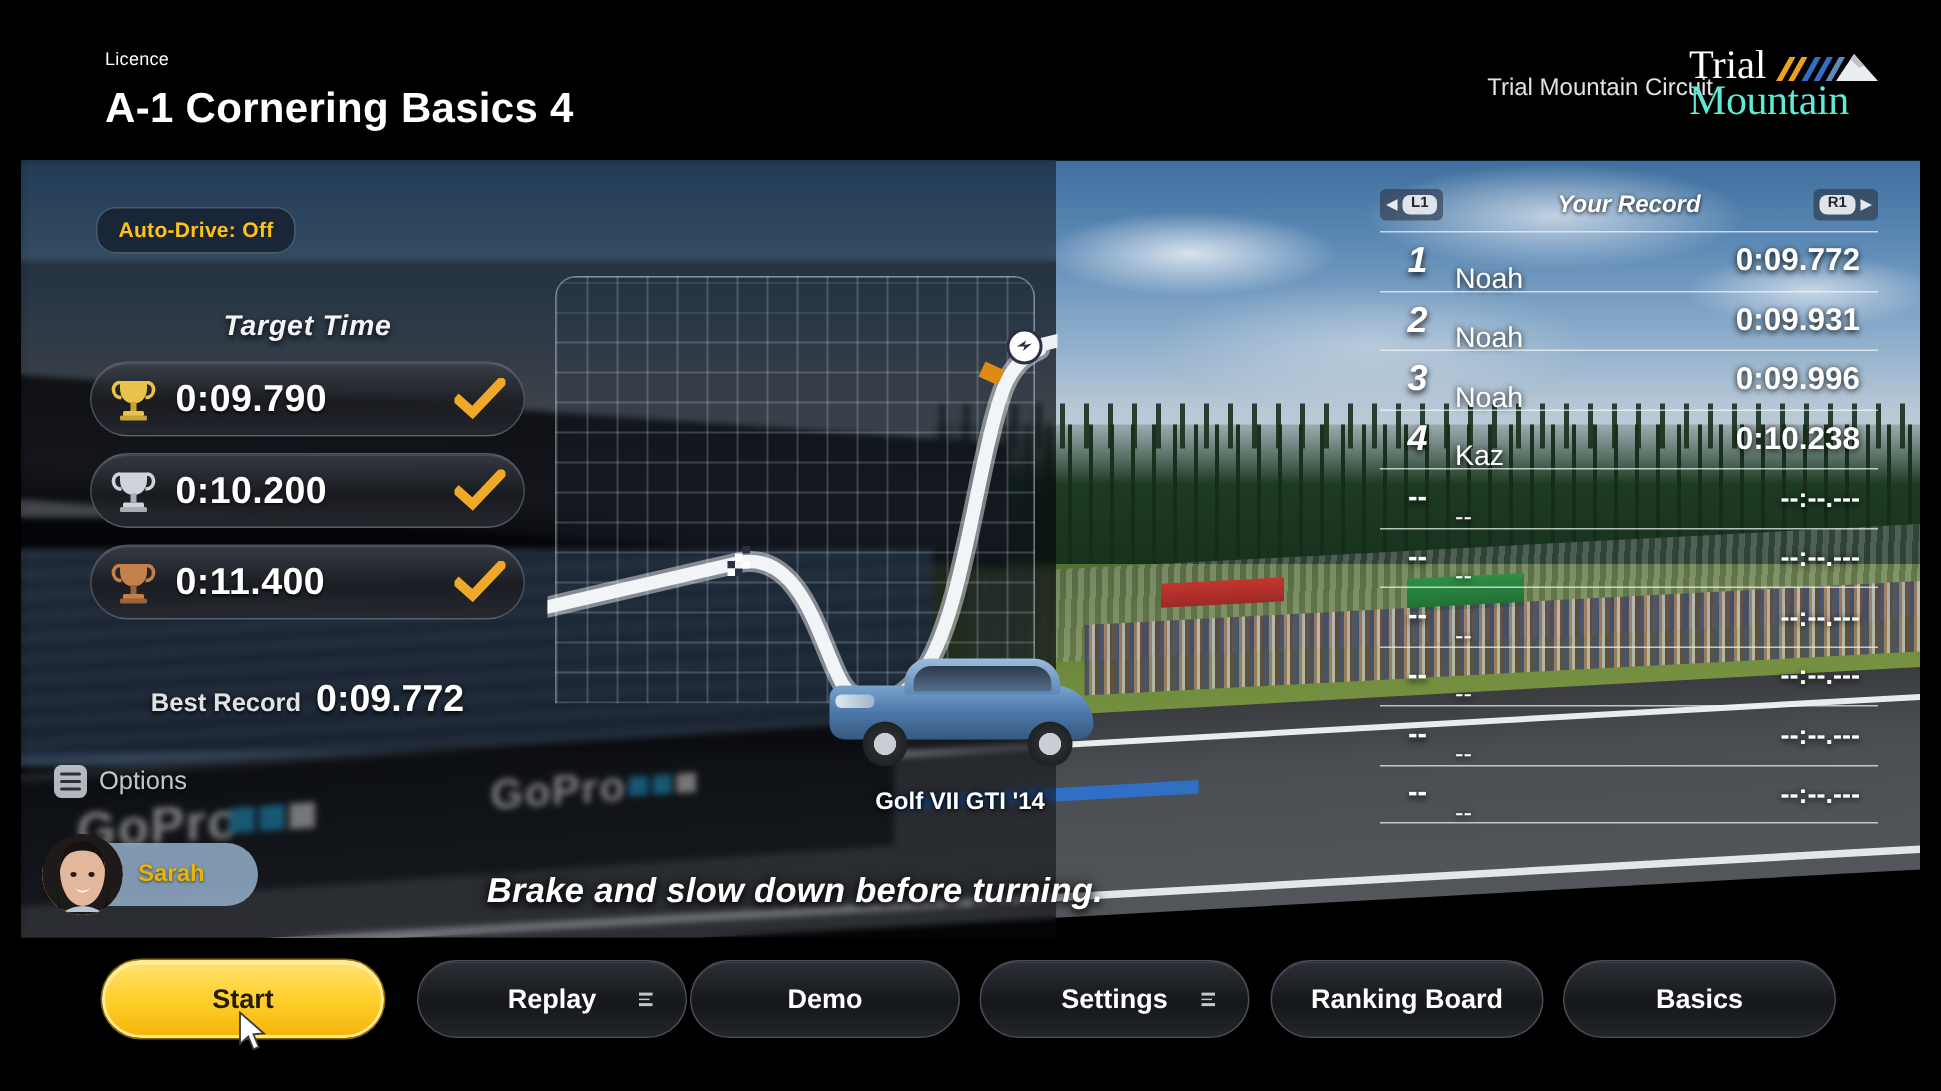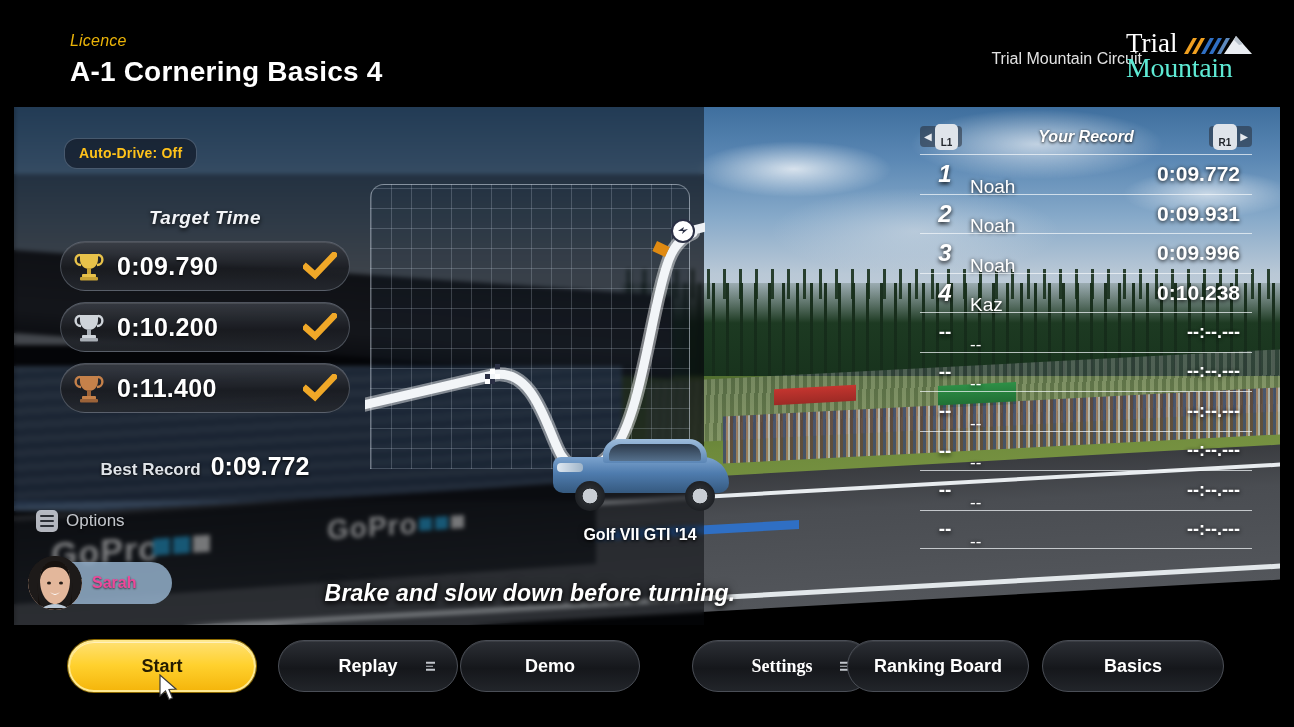--- a/index.html
+++ b/index.html
@@ -8,21 +8,21 @@
     background: #000;
     font-family: "Liberation Sans", sans-serif;
     overflow: hidden;
     position: relative;
   }
 
   
   #header { position: absolute; left: 0; top: 0; width: 1294px; height: 106px; }
   #hdr-licence {
     position: absolute; left: 70px; top: 32px;
-    font-size: 16px; color: #eab308; letter-spacing: .2px; font-style: italic;
+    font-size: 12px; color: #ffffff; letter-spacing: .2px;
   }
   #hdr-title {
     position: absolute; left: 70px; top: 56px;
     font-size: 28px; font-weight: bold; color: #fff; letter-spacing: .2px;
   }
   #hdr-circuit {
     position: absolute; right: 152px; top: 50px;
     font-size: 16px; color: #e2e2e2;
   }
   #hdr-logo {
@@ -279,21 +279,21 @@
   }
   #avatar {
     position: absolute; left: -4px; top: -6px;
     width: 54px; height: 54px; border-radius: 50%;
     overflow: hidden;
     background: radial-gradient(circle at 50% 38%, #e8c3a8 0 26%, transparent 27%),
                 linear-gradient(180deg,#1f1a18 0%, #2b2320 42%, #caa189 43%, #b78d76 100%);
   }
   #avatar svg { position: absolute; left: 0; top: 0; }
   #avatar-name {
-    margin-left: 60px; font-size: 16px; font-weight: bold; color: #ec4899;
+    margin-left: 60px; font-size: 16px; font-weight: bold; color: #eab308;
     text-shadow: 0 1px 2px rgba(0,0,0,.6);
   }
 
   
   #hint {
     position: absolute; left: 180px; top: 580px; width: 700px;
     text-align: center;
     font-size: 23px; font-weight: bold; font-style: italic; color: #fff;
     letter-spacing: .2px;
     text-shadow: 0 2px 5px rgba(0,0,0,.95), 0 0 10px rgba(0,0,0,.75);
@@ -311,21 +311,21 @@
   }
   .shoulder {
     position: absolute; top: 0; height: 21px;
     display: flex; align-items: center; gap: 3px;
     background: rgba(40,46,56,.55); border-radius: 4px; padding: 0 4px;
   }
   .shoulder.left { left: 0; }
   .shoulder.right { right: 0; }
   .sb-key {
     background: #dfe4ea; color: #22262c; font-size: 10px; font-weight: bold;
-    border-radius: 5px; padding: 14px 6px 2px; line-height: 1;
+    border-radius: 5px; padding: 1px 6px 2px; line-height: 1;
   }
   .sb-arrow { color: #e6eaef; font-size: 10px; line-height: 1; }
   .rb-row {
     position: relative; height: 39.5px;
     display: flex; align-items: center;
     border-top: 1px solid rgba(242,246,250,.72);
   }
   .rb-row:last-child { border-bottom: 1px solid rgba(242,246,250,.72); }
   .rb-rank {
     width: 50px; text-align: center;
@@ -626,21 +626,21 @@
     <span>Replay</span>
     <span class="btn-menu">
         <i></i>
         <i></i>
         <i></i>
       </span>
   </div>
   <div class="btn" style="left:460px;width:180px;">
     <span>Demo</span>
   </div>
-  <div class="btn" style="left:692px;width:180px;font-family:Liberation Serif, serif;">
+  <div class="btn" style="left:653px;width:180px;">
     <span>Settings</span>
     <span class="btn-menu">
         <i></i>
         <i></i>
         <i></i>
       </span>
   </div>
   <div class="btn" style="left:847px;width:182px;">
     <span>Ranking Board</span>
   </div>

